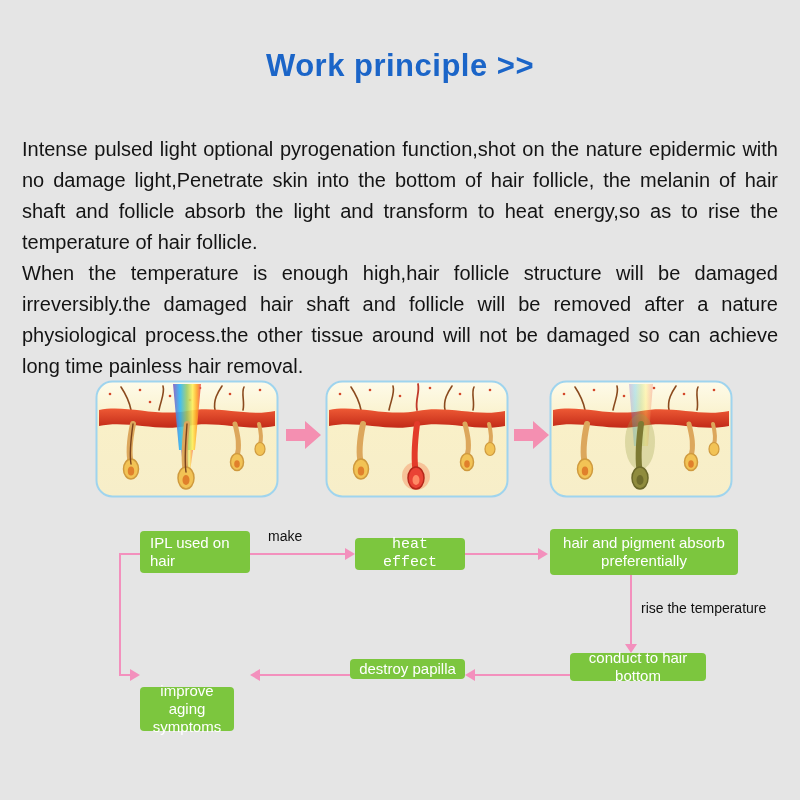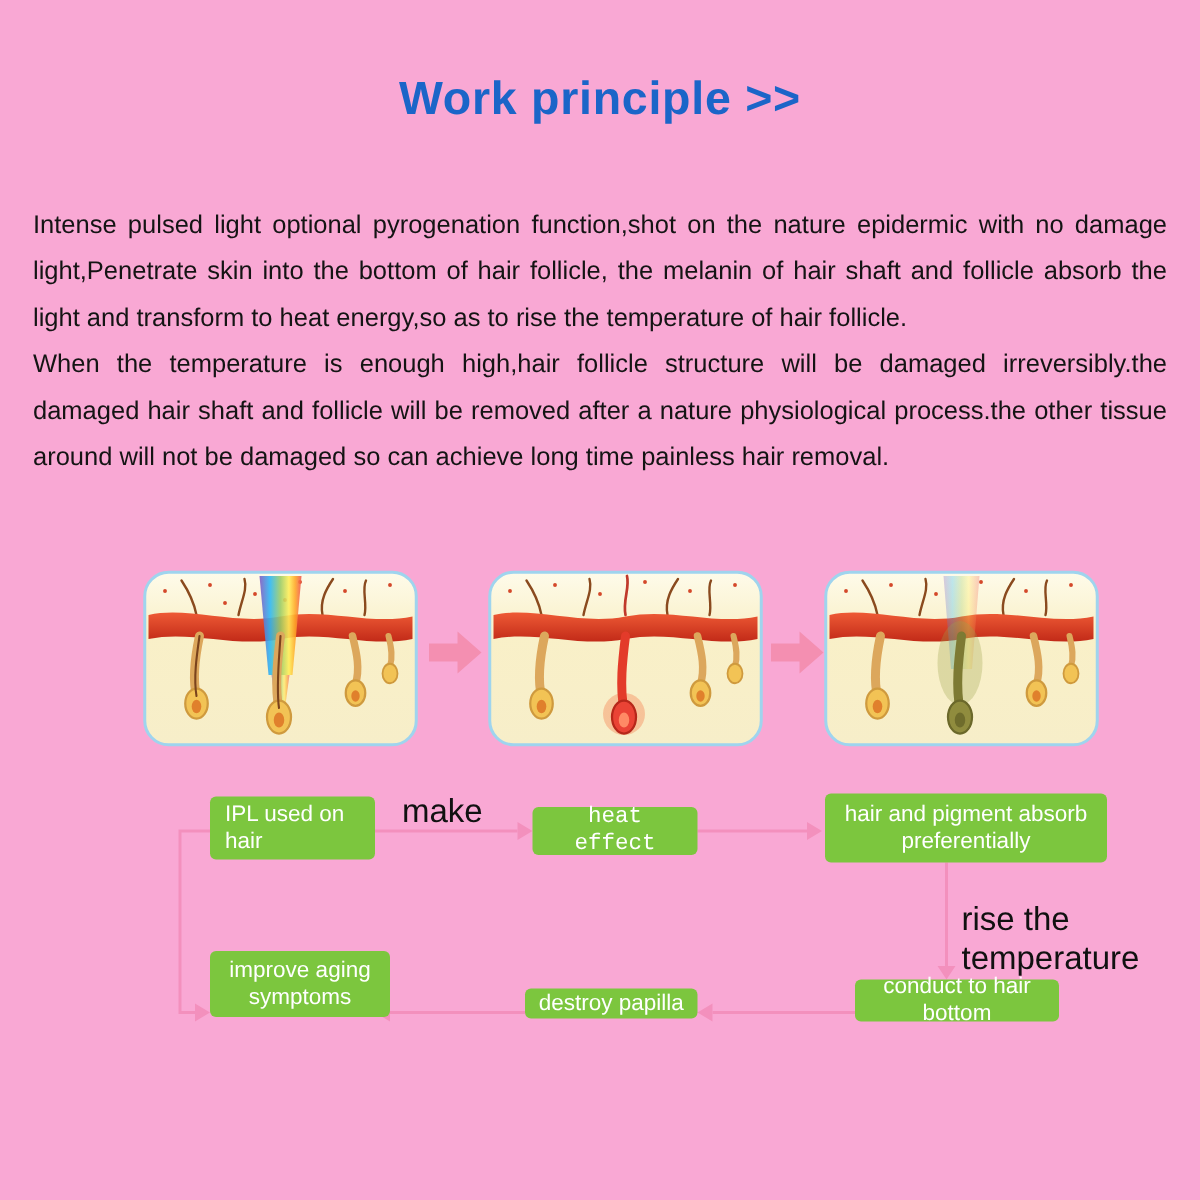--- a/index.html
+++ b/index.html
@@ -1,36 +1,36 @@
 <!DOCTYPE html>
 <html><head>
 <meta charset="utf-8">
 <style>
   html,body{margin:0;padding:0;background:#fff;}
-  .page{position:relative;width:800px;height:800px;background:#f9a8d4;overflow:hidden;
+  .page{position:relative;width:800px;height:800px;background:#e5e5e5;overflow:hidden;
         font-family:"Liberation Sans",sans-serif;color:#151515;}
   .title{position:absolute;top:48px;left:0;width:800px;text-align:center;
          font-size:31px;font-weight:bold;color:#1b65c8;letter-spacing:.5px;}
-  .intro{position:absolute;top:134px;left:22px;width:756px;font-size:17px;
+  .intro{position:absolute;top:134px;left:22px;width:756px;font-size:20px;
          line-height:31px;text-align:justify;color:#141414;}
   .intro p{margin:0;}
   .panel{position:absolute;}
   .panel-arrow{position:absolute;}
   .connectors{position:absolute;left:0;top:520px;pointer-events:none;}
   .flow-box{position:absolute;background:#7cc63e;color:#fff;font-size:15px;line-height:1.22;
             border-radius:4px;display:flex;align-items:center;justify-content:center;
             text-align:center;padding:4px 7px;box-sizing:border-box;}
   .flow-box.left-align{justify-content:flex-start;text-align:left;padding-left:10px;}
   #box-ipl{left:140px;top:531px;width:110px;height:42px;}
   #box-heat{left:355px;top:538px;width:110px;height:32px;font-family:Liberation Mono, monospace;}
   #box-absorb{left:550px;top:529px;width:188px;height:46px;}
-  #box-aging{left:140px;top:634px;width:120px;height:44px;}
+  #box-aging{left:140px;top:687px;width:94px;height:44px;}
   #box-papilla{left:350px;top:659px;width:115px;height:20px;}
   #box-conduct{left:570px;top:653px;width:136px;height:28px;}
-  .edge-label{position:absolute;font-size:22px;color:#111;}
+  .edge-label{position:absolute;font-size:14px;color:#111;}
   #label-make{left:268px;top:528px;}
   #label-rise{left:641px;top:600px;}
 </style>
 </head>
 <body>
 
 <div class="page">
 
   <div class="title">Work principle &gt;&gt;</div>
 

